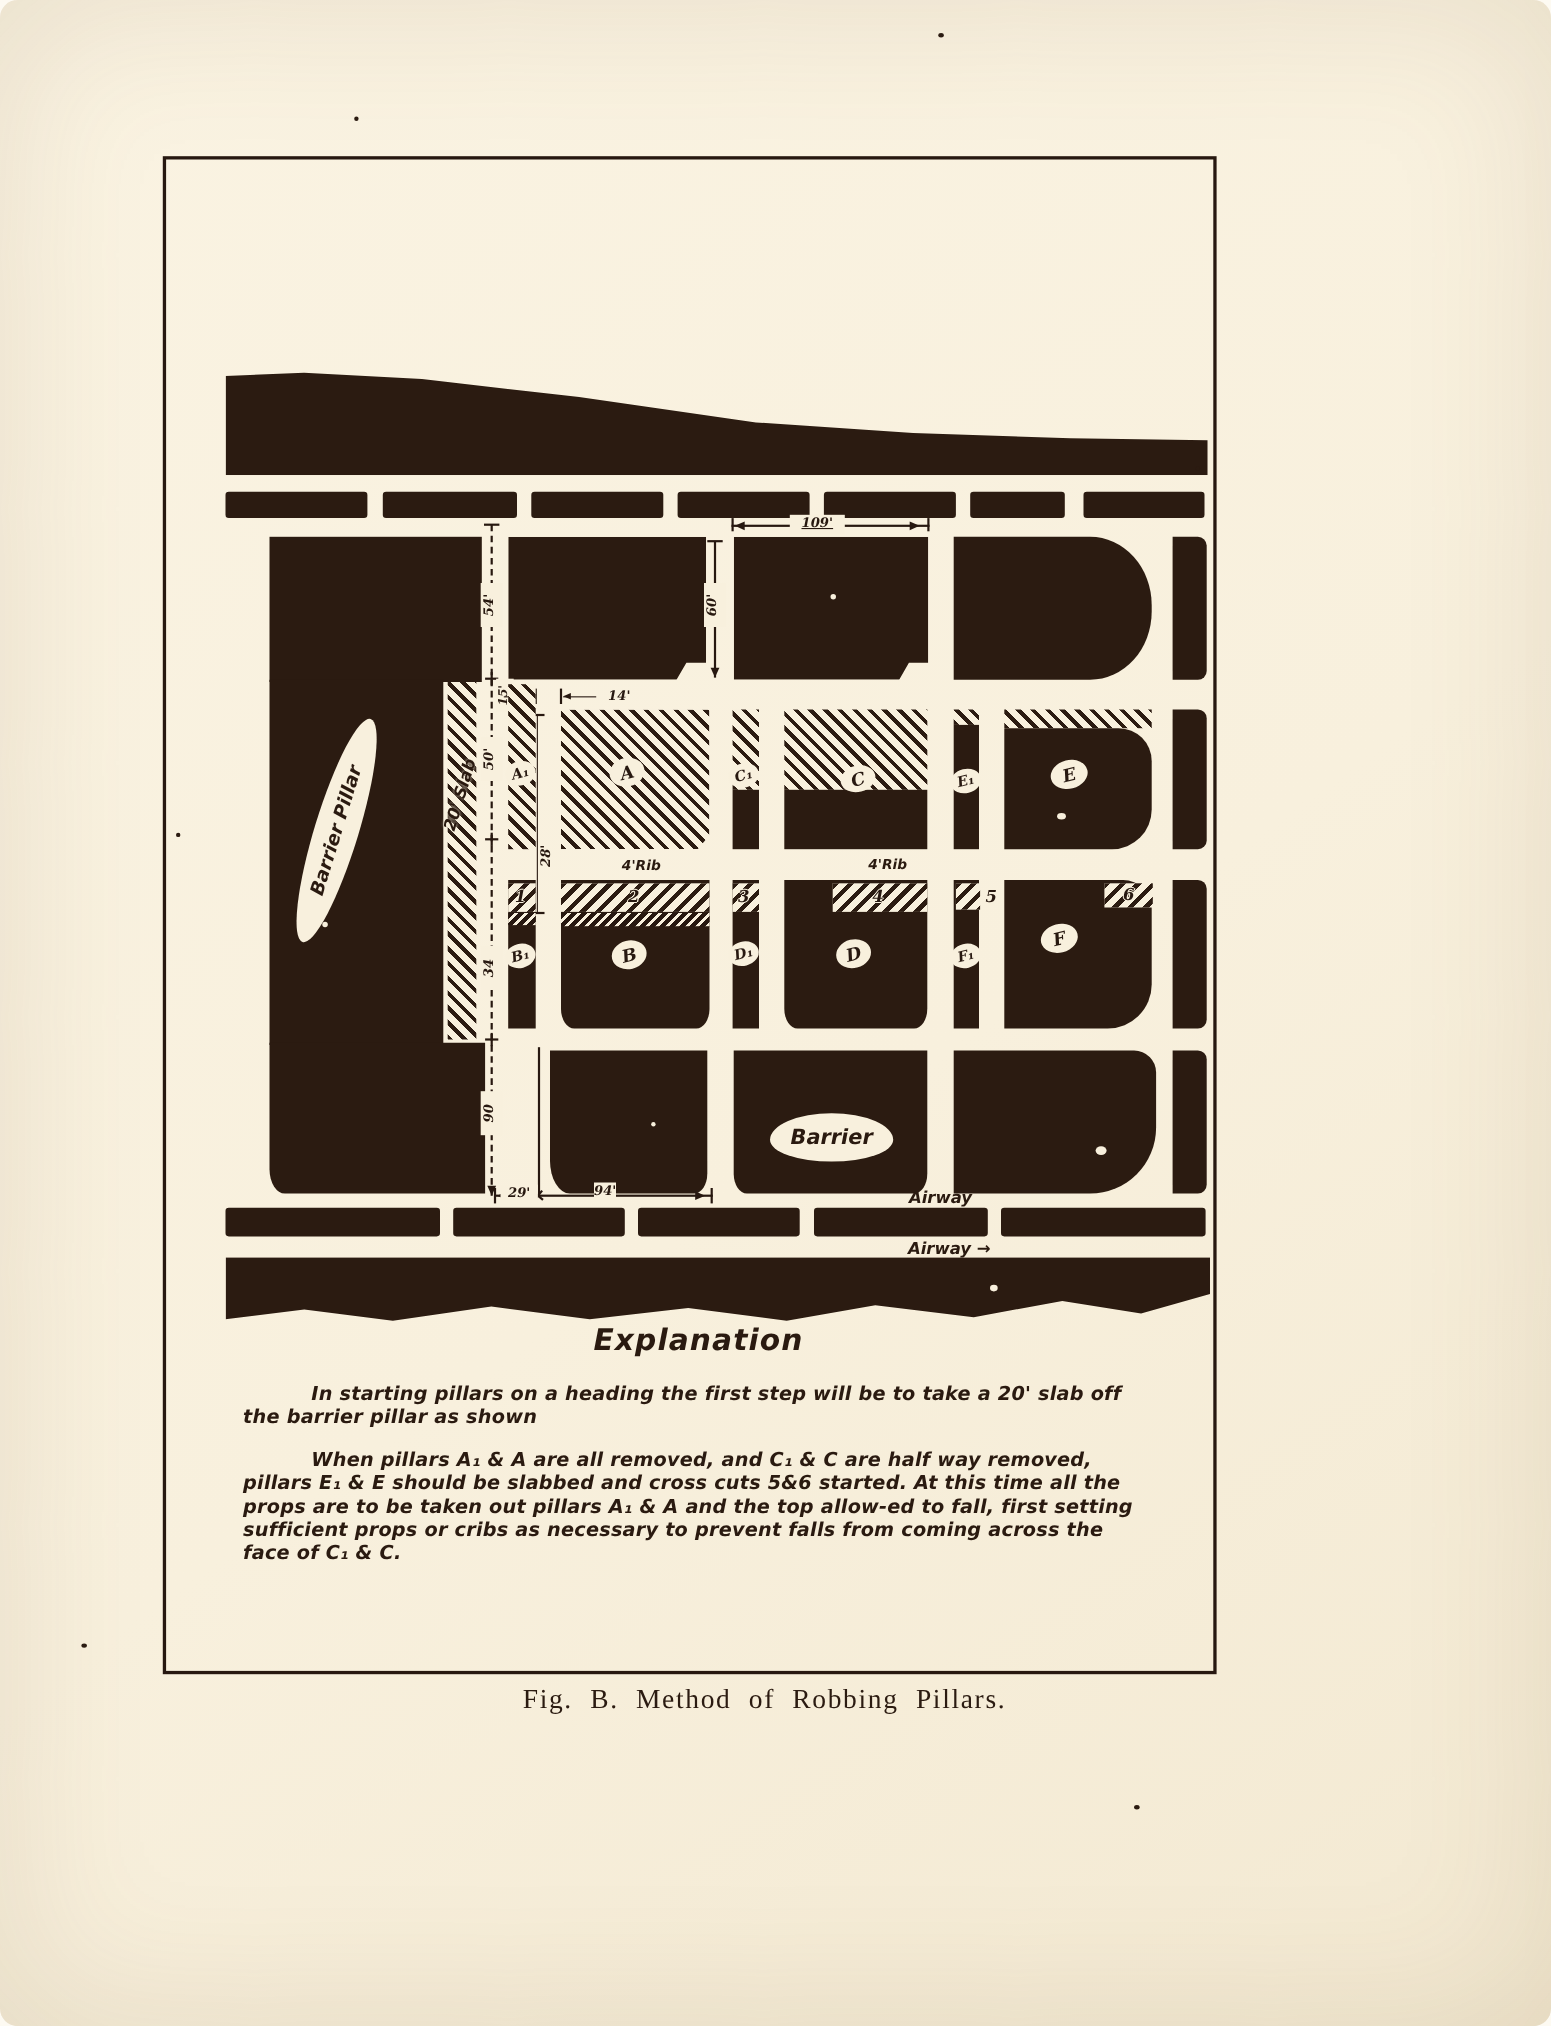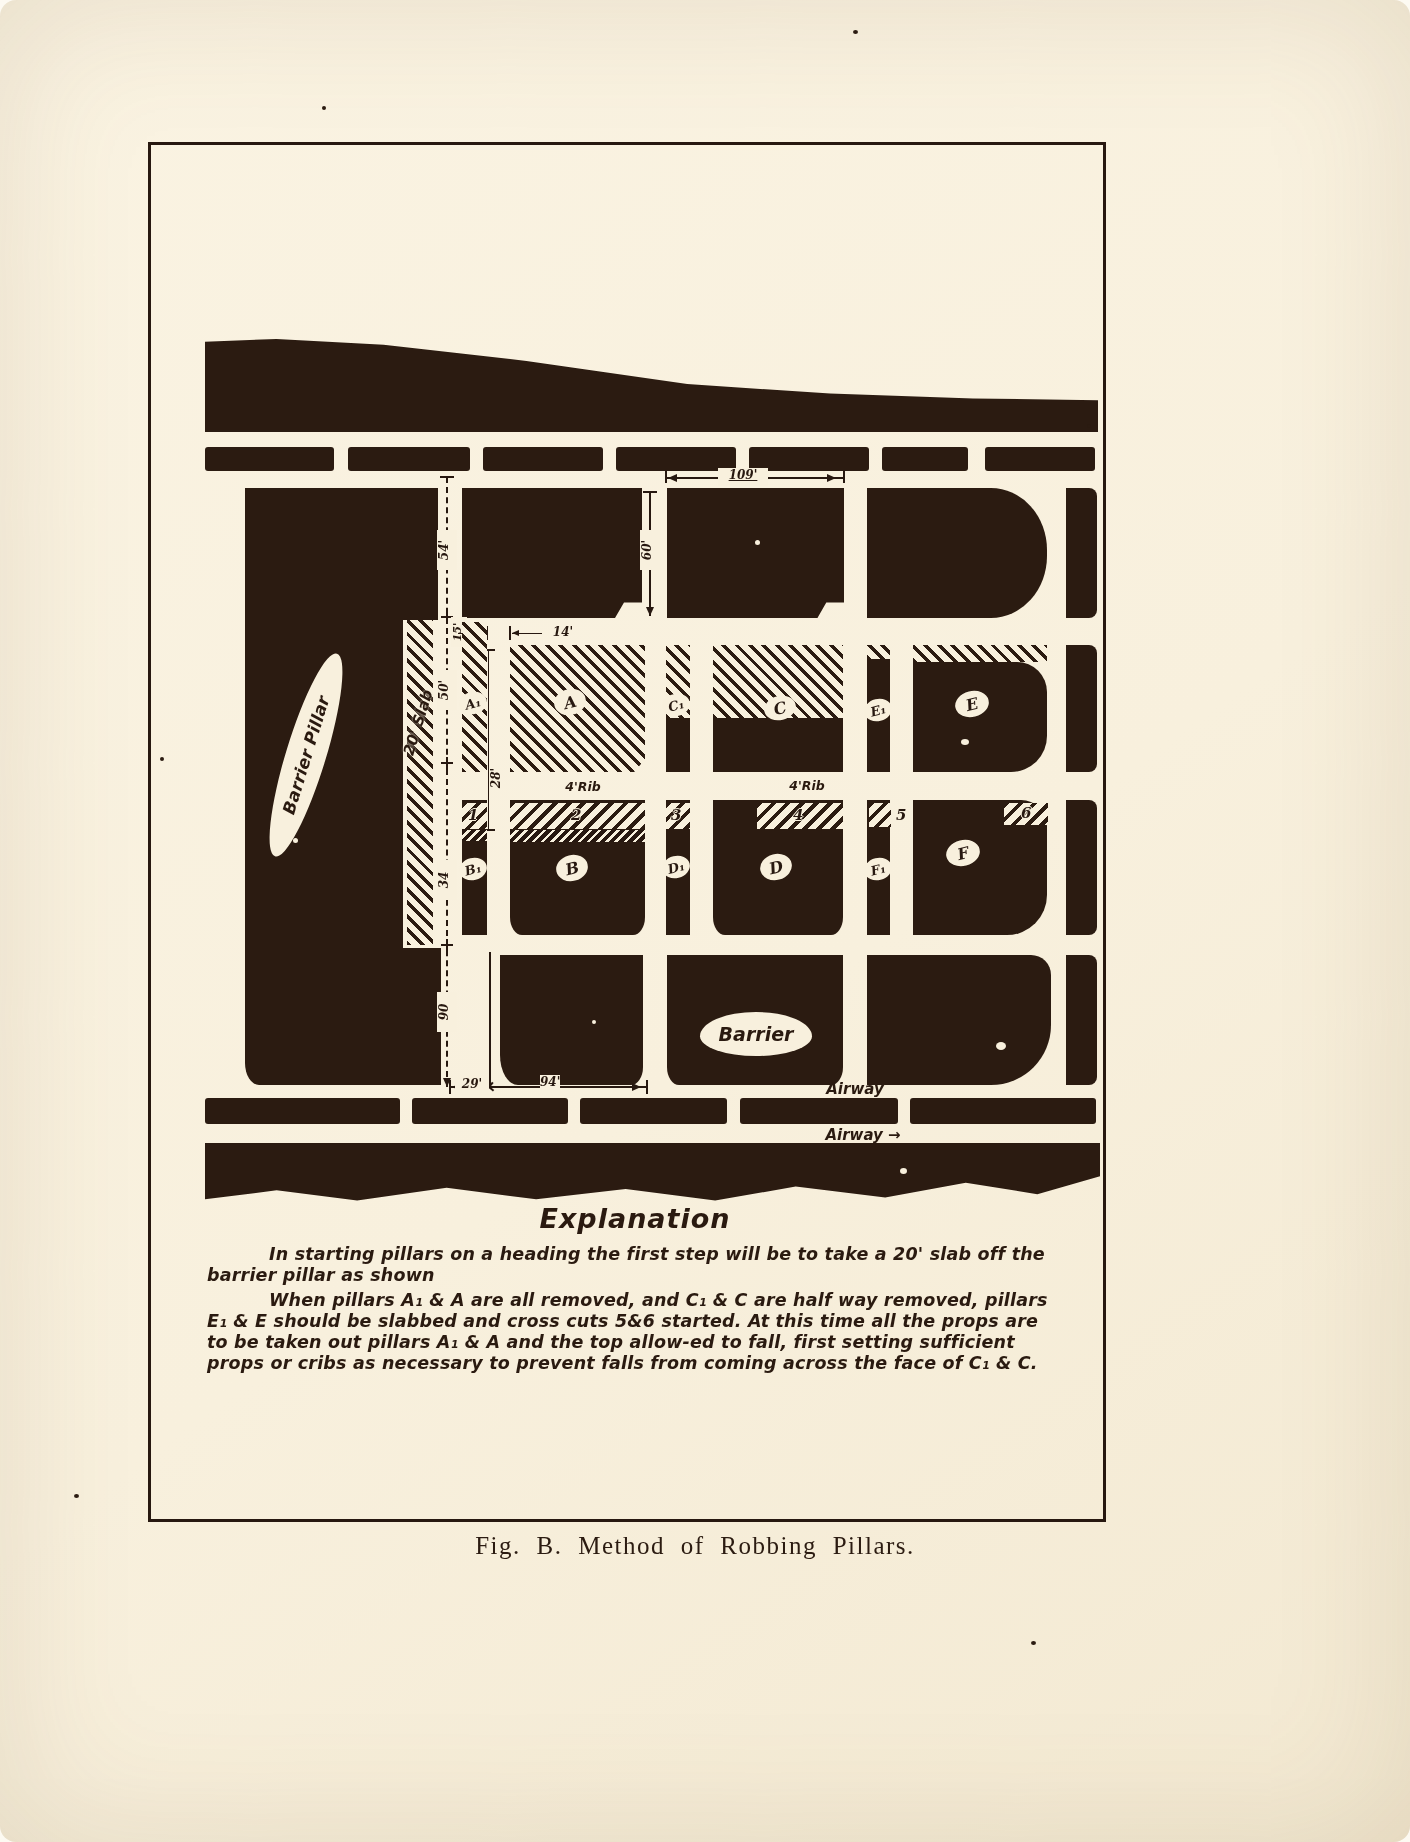--- a/index.html
+++ b/index.html
@@ -40,21 +40,21 @@
   .ah{width:0;height:0;border-style:solid;}
   .ah.down{border-width:9px 4px 0 4px;border-color:#271810 transparent transparent transparent;}
   .ah.left{border-width:4px 9px 4px 0;border-color:transparent #271810 transparent transparent;}
   .ah.right{border-width:4px 0 4px 9px;border-color:transparent transparent transparent #271810;}
   .chamfer{clip-path:polygon(0 0,100% 0,100% 88%,90% 88%,85% 100%,0 100%);}
   .chamfer-sm{clip-path:polygon(0 0,100% 0,100% 90%,92% 100%,0 100%);}
   .feet{border-bottom-left-radius:12px 18px;border-bottom-right-radius:12px 18px;}
   .speck{border-radius:50%;}
   .expl-para{font-family:"DejaVu Sans",sans-serif;font-style:italic;font-weight:600;
              color:#2a1a10;font-size:17.5px;line-height:21px;text-indent:62px;
-             letter-spacing:0.2px;margin:4px;}
+             letter-spacing:0.2px;margin:18px;}
 </style>
 </head>
 <body>
 
 <div class="page">
 
   <div class="abs border-box" style="left:148px;top:142px;width:952px;height:1374px;"></div>
 
 
   <div class="abs ink" style="left:205px;top:336px;width:893px;height:96px;clip-path:polygon(0 6%,8% 3%,20% 9%,36% 26%,54% 50%,70% 60%,86% 65%,100% 67%,100% 100%,0 100%);"></div>

